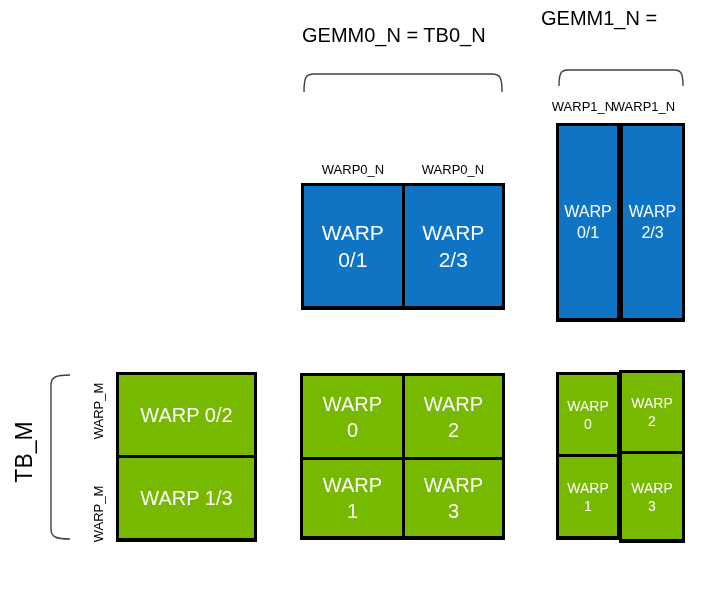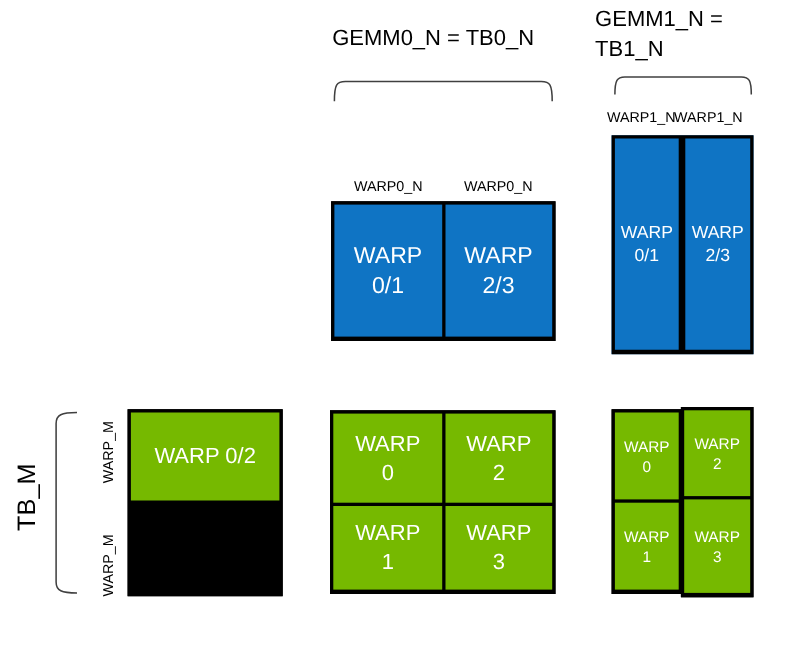--- a/index.html
+++ b/index.html
@@ -51,21 +51,20 @@
 </style>
 </head>
 <body>
 
 <div class="canvas">
 
   <div class="title" style="left:302px; top:22px;">GEMM0_N = TB0_N</div>
 
   <div class="title" style="left:541px; top:5px;">
     <div>GEMM1_N =</div>
-    <div>TB1_N</div>
   </div>
 
   <svg class="bracket" style="left:300px; top:71px;" width="206" height="24" viewBox="0 0 206 24">
     <path d="M4,21 C4,6 6,3 14,3 L192,3 C200,3 202,6 202,21"></path>
   </svg>
 
   <svg class="bracket" style="left:555px; top:67px;" width="132" height="22" viewBox="0 0 132 22">
     <path d="M4,19 C4,6 6,3 13,3 L119,3 C126,3 128,6 128,19"></path>
   </svg>
 
@@ -101,20 +100,23 @@
   </div>
   <div class="cellbox blue txt-sm" style="left:620px; top:123px; width:65px; height:199px;">
     <span>WARP</span>
     <span>2/3</span>
   </div>
 
   <div class="gridbox" style="left:116px; top:372px; width:141px; height:170px; grid-template-rows:80px 1fr;">
     <div class="gcell green txt-md">
       <span>WARP 0/2</span>
     </div>
+    <div class="gcell green txt-md">
+      <span>WARP 1/3</span>
+    </div>
   </div>
 
   <div class="gridbox" style="left:300px; top:373px; width:205px; height:167px; grid-template-columns:99px 1fr; grid-template-rows:81px 1fr;">
     <div class="gcell green txt-md">
       <span>WARP</span>
       <span>0</span>
     </div>
     <div class="gcell green txt-md">
       <span>WARP</span>
       <span>2</span>

